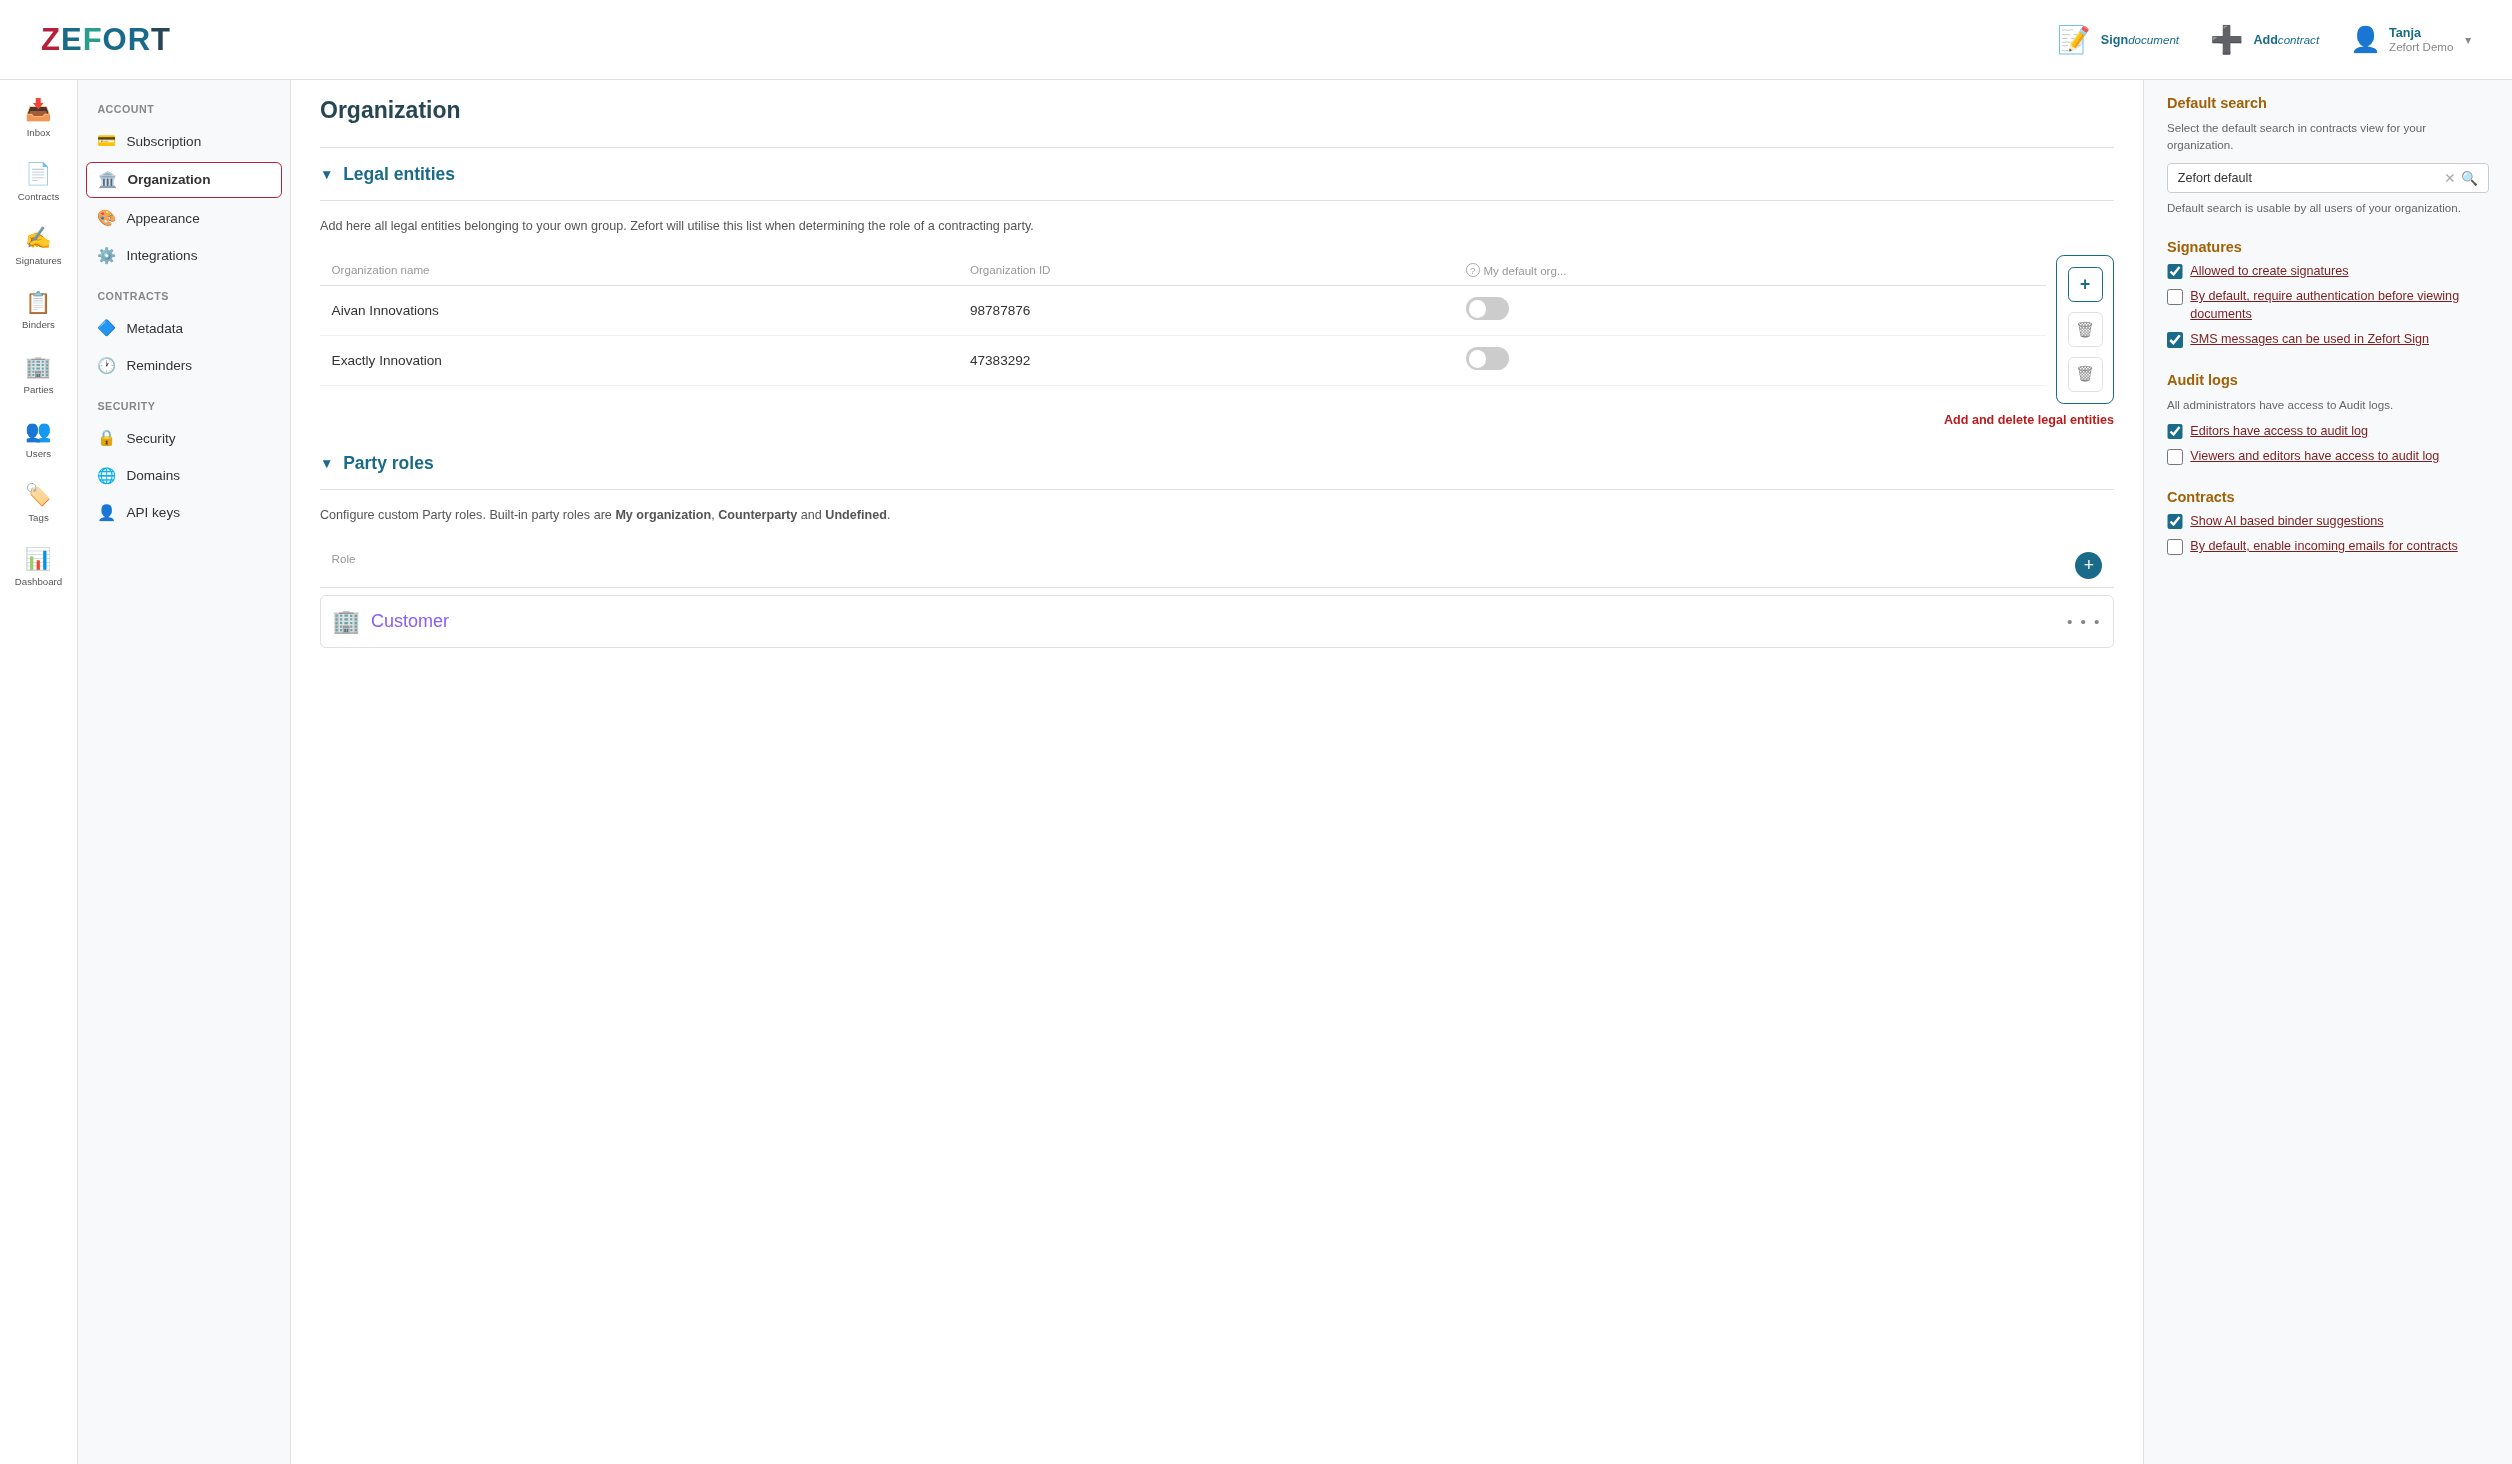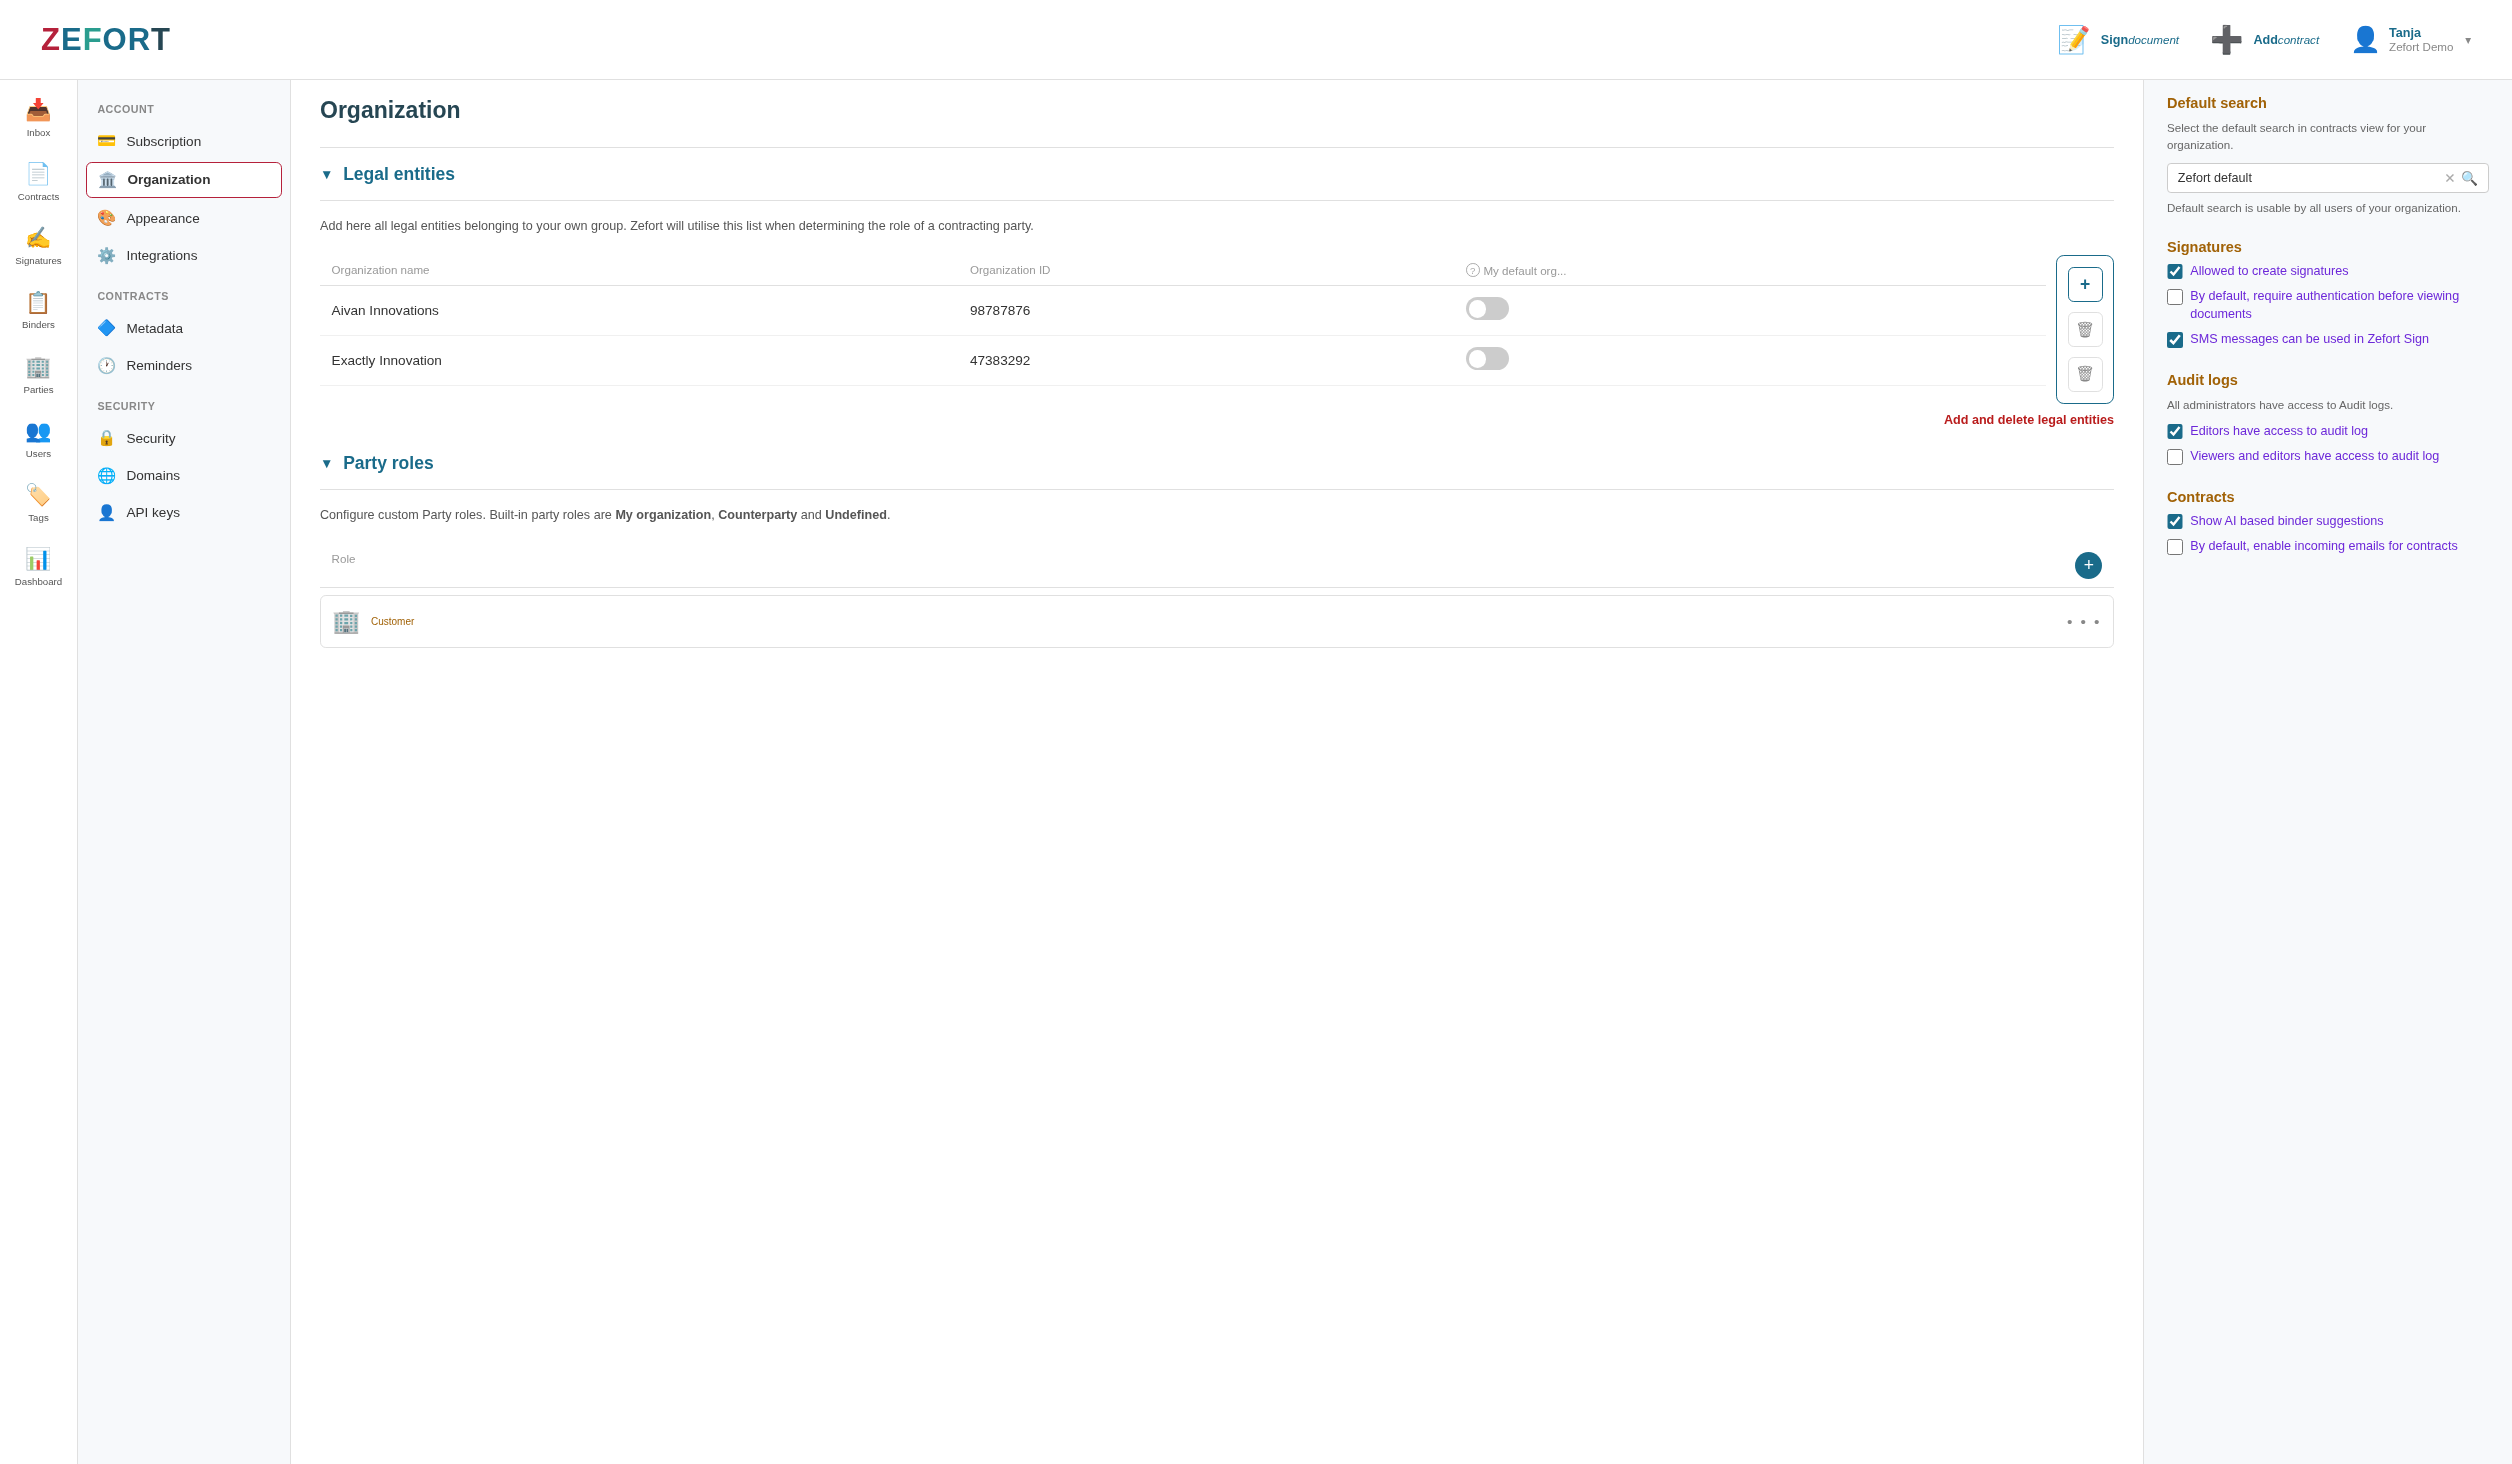--- a/index.html
+++ b/index.html
@@ -161,21 +161,21 @@
       padding: 7.8px 11.6px; border-bottom: 1px solid #e0e0e0;
     }
     .role-add-btn {
       float: right; width: 27px; height: 27px; background: #1a6b8a;
       border-radius: 50%; border: none; cursor: pointer;
       color: #fff; font-size: 17.5px; display: inline-flex;
       align-items: center; justify-content: center;
     }
     .customer-row { display: flex; align-items: center; gap: 9.7px; padding: 11.6px; border: 1px solid #e0e0e0; border-radius: 5.8px; margin-top: 7.8px; }
     .customer-icon { font-size: 23px; color: #1a6b8a; }
-    .customer-name { flex: 1; font-size: 10px; color: #a16207; }
+    .customer-name { flex: 1; font-size: 18px; color: #8b5cf6; }
     .dots-btn { background: none; border: none; cursor: pointer; font-size: 15.5px; color: #888; letter-spacing: 1.9px; }
 
     
     .right-panel {
       width: 369px;
       background: #f7f9fb;
       border-left: 1px solid #e0e0e0;
       padding: 27px 23px;
       position: fixed;
       top: 68px;
@@ -196,21 +196,21 @@
     .search-input-wrap input {
       border: none; outline: none; flex: 1; font-size: 12.6px; color: #333;
     }
     .search-clear { cursor: pointer; color: #aaa; font-size: 13.6px; margin-right: 5.8px; }
     .search-icon { color: #aaa; font-size: 13.6px; }
     .search-hint { font-size: 10.7px; color: #888; }
 
     
     .checkbox-row { display: flex; align-items: flex-start; gap: 7.8px; margin-bottom: 7.8px; }
     .checkbox-row input[type=checkbox] { width: 15.5px; height: 15.5px; margin-top: 1px; accent-color: #1a6b8a; flex-shrink: 0; }
-    .checkbox-row label { font-size: 12.6px; color: #6d28d9; line-height: 1.4; }
+    .checkbox-row label { font-size: 12.6px; color: #7f1d1d; line-height: 1.4; text-decoration: underline; }
 
     
     .entities-action-box {
       border: 1.9px solid #1a6b8a; border-radius: 7.8px;
       padding: 11.6px; display: flex; flex-direction: column; gap: 9.7px;
       align-items: center; justify-content: center;
       width: 58px;
     }
     .entities-main-table { display: flex; gap: 9.7px; align-items: flex-start; }
   </style>

